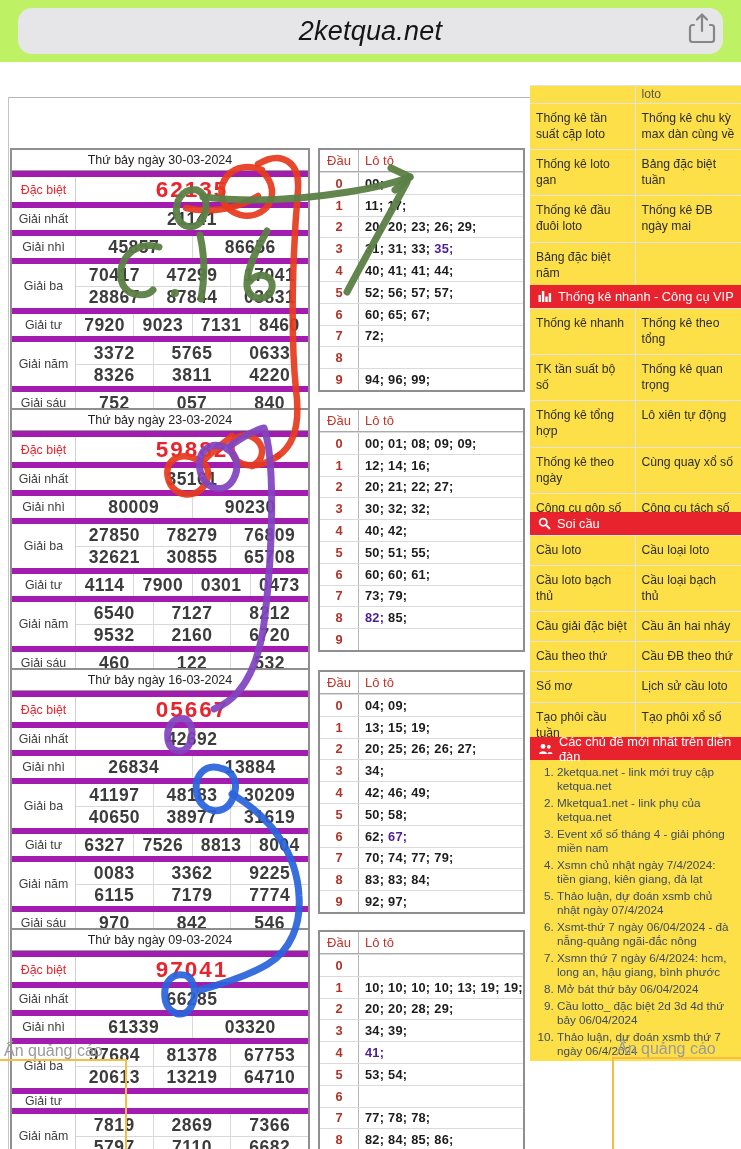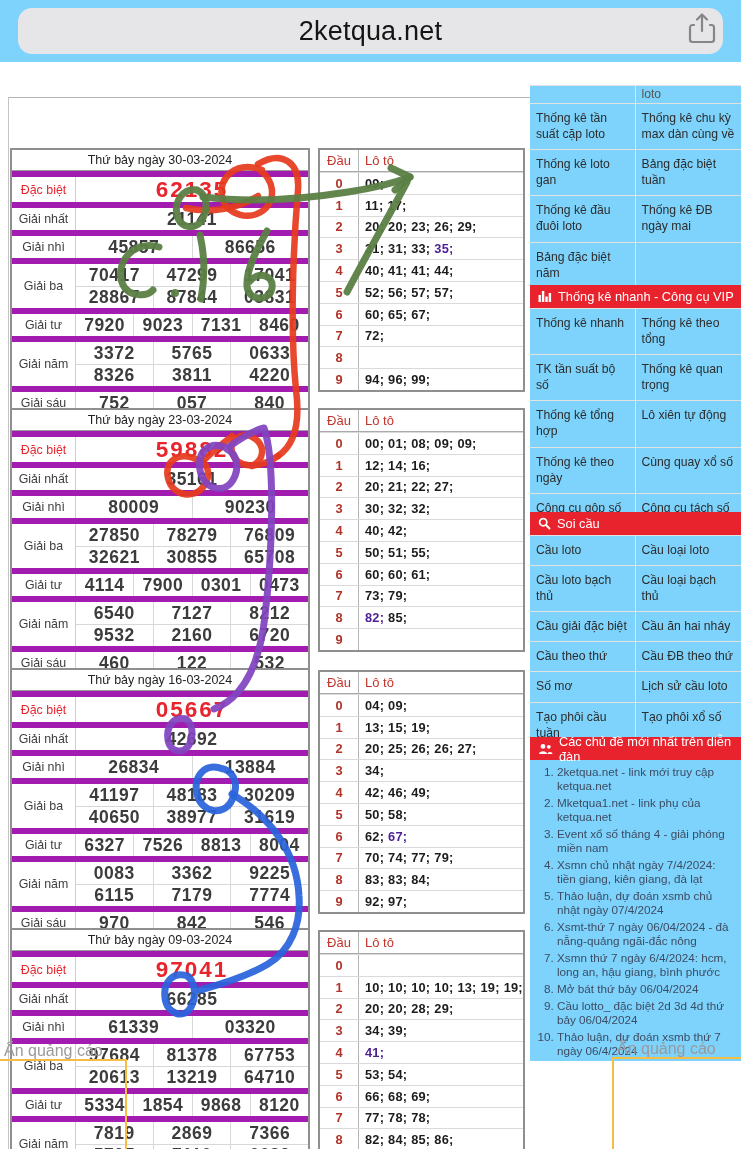--- a/index.html
+++ b/index.html
@@ -1,21 +1,21 @@
 <!DOCTYPE html>
 <html><head>
 <meta charset="utf-8">
 <style>
   * { margin:0; padding:0; box-sizing:border-box; }
   html,body { background:#fff; }
   body { font-family:"Liberation Sans","DejaVu Sans",sans-serif; }
   #app { position:relative; width:741px; height:1149px; overflow:hidden; background:#fff; }
 
   
-  .browser-bar { position:absolute; left:0; top:0; width:741px; height:62px; background:#7dd3fc; }
+  .browser-bar { position:absolute; left:0; top:0; width:741px; height:62px; background:#bef264;font-style:italic; }
   .url-pill { position:absolute; left:18px; top:8px; width:705px; height:46px; background:#e6e6e8;
               border-radius:14px; display:flex; align-items:center; justify-content:center; }
   .url-text { font-size:27px; color:#151515; letter-spacing:.2px; }
   .share-svg { position:absolute; right:24px; top:9px; }
 
   
   .frame-line-h { position:absolute; left:8px; top:97px; width:733px; height:0; border-top:1px solid #b5b5b5; }
   .frame-line-v { position:absolute; left:8px; top:97px; width:0; height:1052px; border-left:1px solid #c4c4c4; }
 
   
@@ -50,21 +50,21 @@
   .lt-row { display:flex; height:21.8px; border-top:1px solid #dadada; }
   .lt-row:first-of-type { border-top:none; }
   .lt-row .lt-dau { font-size:12.8px; font-weight:bold; color:#b03328; display:flex;
                     align-items:center; justify-content:center; }
   .lt-row .lt-val { display:flex; align-items:center; font-size:12.8px; font-weight:bold;
                     color:#1c1c1c; letter-spacing:.2px; white-space:nowrap; overflow:hidden; }
   .lt-val .tok { margin-right:4px; }
   .lt-val .tok.red { color:#4c1d95; }
 
   
-  .sb-section { position:absolute; left:530px; width:211px; background:#7dd3fc; }
+  .sb-section { position:absolute; left:530px; width:211px; background:#fde047; }
   .link-grid { border-top:1px solid #e2e2e2; }
   .lg-row { display:flex; border-bottom:1px solid #e2e2e2; }
   .lg-cell { width:50%; padding:6px 6px 7px 6px; font-size:12.2px; line-height:1.32; color:#2d2d2d; }
   .lg-cell.l { border-right:1px solid #e2e2e2; }
   .lg-row.partial { height:18px; overflow:hidden; }
   .lg-row.partial .lg-cell { padding-top:0; padding-bottom:2px; color:#555; }
   .sb-header { height:23px; background:#e8232d; color:#fff; display:flex; align-items:center;
                padding-left:8px; font-size:12.8px; font-weight:normal; }
   .sb-header svg { margin-right:6px; flex:none; }
   .new-badge { display:inline-block; background:#45b52a; color:#fff; font-size:7.5px; font-weight:bold;
@@ -601,36 +601,20 @@
                 <span>13219</span>
               </div>
               <div class="rt-cell">
                 <span>64710</span>
               </div>
             </div>
           </div>
         </div>
         <div class="rt-row">
           <div class="rt-label">Giải tư</div>
-          <div class="rt-vals">
-            <div class="rt-grp">
-              <div class="rt-cell">
-                <span>5334</span>
-              </div>
-              <div class="rt-cell">
-                <span>1854</span>
-              </div>
-              <div class="rt-cell">
-                <span>9868</span>
-              </div>
-              <div class="rt-cell">
-                <span>8120</span>
-              </div>
-            </div>
-          </div>
         </div>
         <div class="rt-row">
           <div class="rt-label">Giải năm</div>
           <div class="rt-vals">
             <div class="rt-grp">
               <div class="rt-cell">
                 <span>7819</span>
               </div>
               <div class="rt-cell">
                 <span>2869</span>
@@ -964,25 +948,20 @@
         </div>
         <div class="lt-row">
           <div class="lt-dau">5</div>
           <div class="lt-val">
             <span class="tok">53;</span>
             <span class="tok">54;</span>
           </div>
         </div>
         <div class="lt-row">
           <div class="lt-dau">6</div>
-          <div class="lt-val">
-            <span class="tok">66;</span>
-            <span class="tok">68;</span>
-            <span class="tok">69;</span>
-          </div>
         </div>
         <div class="lt-row">
           <div class="lt-dau">7</div>
           <div class="lt-val">
             <span class="tok">77;</span>
             <span class="tok">78;</span>
             <span class="tok">78;</span>
           </div>
         </div>
         <div class="lt-row">

